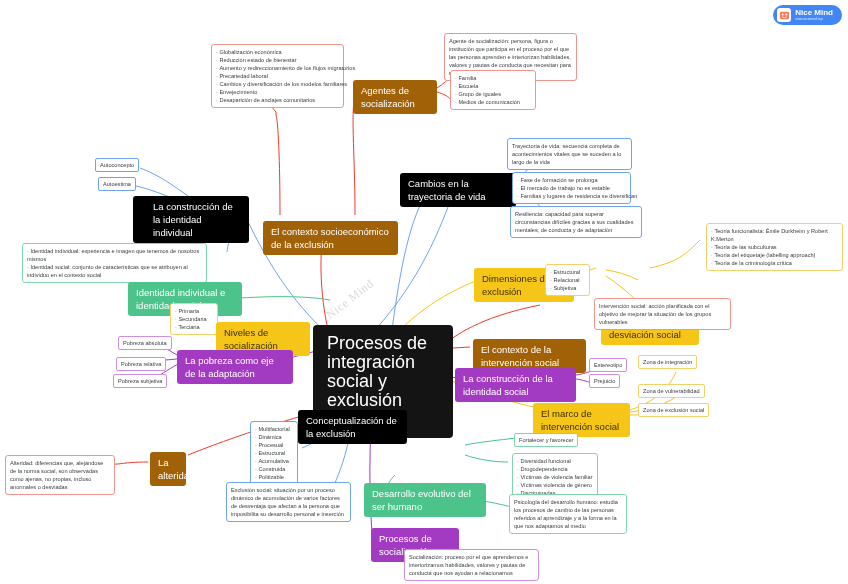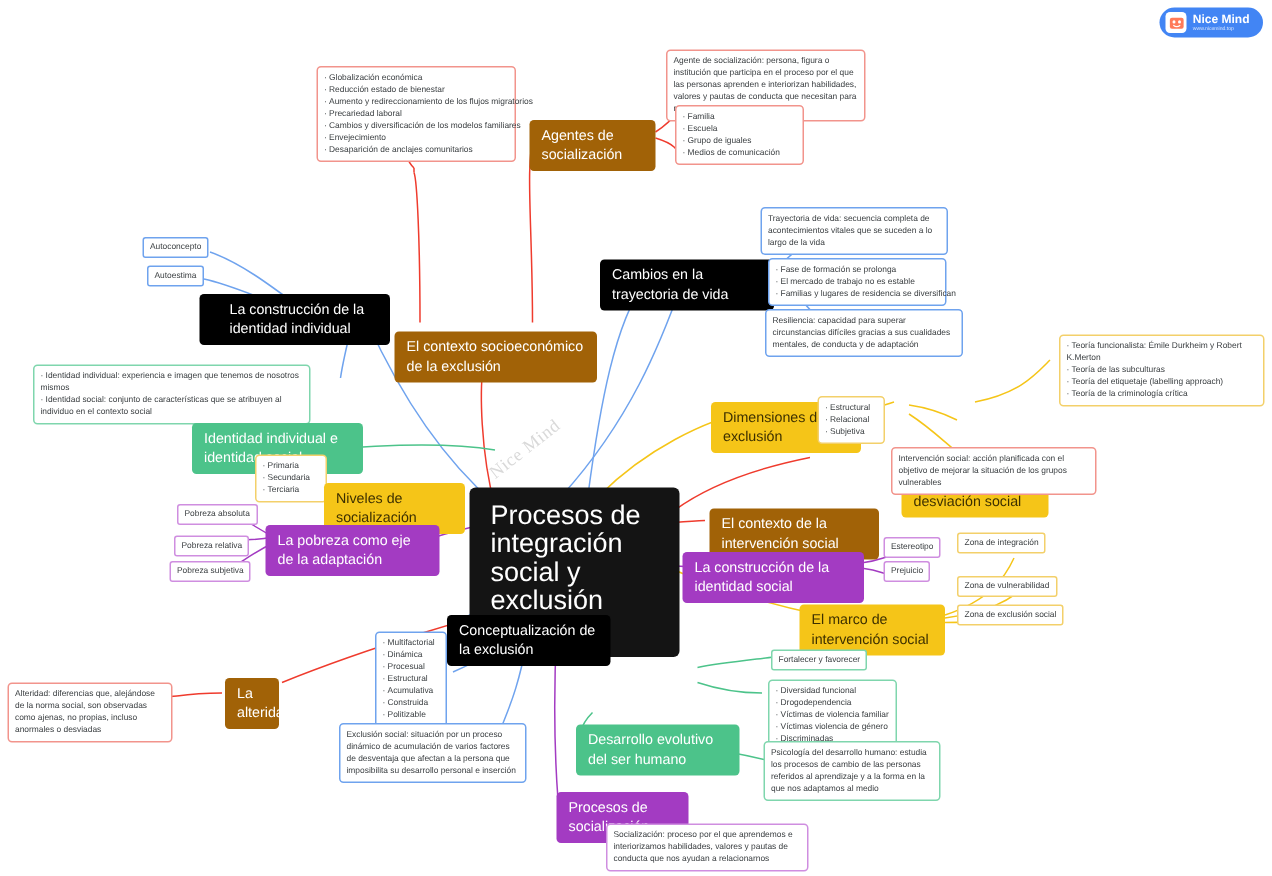--- a/index.html
+++ b/index.html
@@ -177,21 +177,21 @@
   <div class="node note b" style="left:507px;top:138px;width:125px;">Trayectoria de vida: secuencia completa de acontecimientos vitales que se suceden a lo largo de la vida</div>
   <div class="node note b" style="left:512px;top:172px;width:119px;">
     <ul>
         <li>Fase de formación se prolonga</li>
         <li>El mercado de trabajo no es estable</li>
         <li>Familias y lugares de residencia se diversifican</li>
       </ul>
   </div>
   <div class="node note b" style="left:510px;top:206px;width:132px;">Resiliencia: capacidad para superar circunstancias difíciles gracias a sus cualidades mentales, de conducta y de adaptación</div>
 
-  <div class="node pill blue" style="left:133px;top:196px;width:127px;padding-left:20px;">La construcción de la identidad individual</div>
+  <div class="node pill blue" style="left:133px;top:196px;width:116px;padding-left:20px;">La construcción de la identidad individual</div>
   <div class="node chip b" style="left:95px;top:158px;">Autoconcepto</div>
   <div class="node chip b" style="left:98px;top:177px;">Autoestima</div>
 
   <div class="node pill red" style="left:263px;top:221px;width:135px;">El contexto socioeconómico de la exclusión</div>
 
   <div class="node note g" style="left:22px;top:243px;width:185px;">
     <ul>
         <li style="white-space: normal;">Identidad individual: experiencia e imagen que tenemos de nosotros mismos</li>
         <li style="white-space: normal;">Identidad social: conjunto de características que se atribuyen al individuo en el contexto social</li>
       </ul>
@@ -265,21 +265,21 @@
   <div class="node note g" style="left:512px;top:453px;width:86px;">
     <ul>
         <li>Diversidad funcional</li>
         <li>Drogodependencia</li>
         <li>Víctimas de violencia familiar</li>
         <li>Víctimas violencia de género</li>
         <li>Discriminadas</li>
       </ul>
   </div>
 
-  <div class="node pill green" style="left:384px;top:483px;width:109px;">Desarrollo evolutivo del ser humano</div>
+  <div class="node pill green" style="left:364px;top:483px;width:122px;">Desarrollo evolutivo del ser humano</div>
   <div class="node note g" style="left:509px;top:494px;width:118px;">Psicología del desarrollo humano: estudia los procesos de cambio de las personas referidos al aprendizaje y a la forma en la que nos adaptamos al medio</div>
 
   <div class="node pill purple" style="left:371px;top:528px;width:88px;">Procesos de socialización</div>
   <div class="node note p" style="left:404px;top:549px;width:135px;">Socialización: proceso por el que aprendemos e interiorizamos habilidades, valores y pautas de conducta que nos ayudan a relacionarnos</div>
 
   <div class="brand">
     <span class="mark">
       <svg width="11" height="11" viewBox="0 0 12 12">
         <rect x="1" y="2" width="10" height="8" rx="1.5" fill="#ff7a59"></rect>
         <circle cx="4" cy="5" r="1.1" fill="#fff"></circle>

